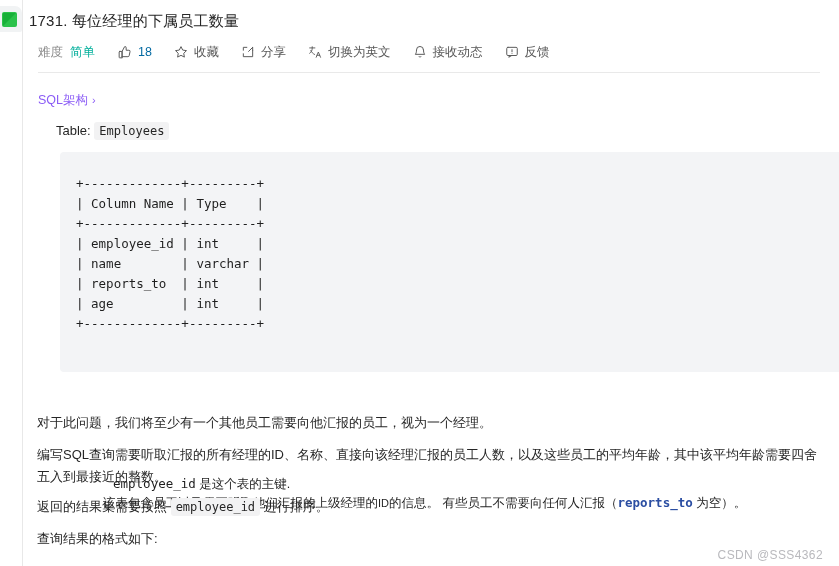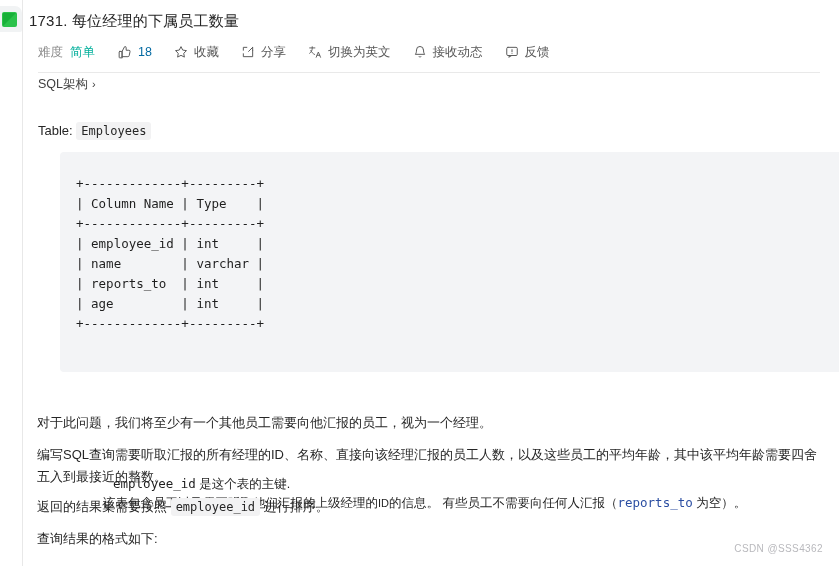--- a/index.html
+++ b/index.html
@@ -113,31 +113,31 @@
     left: 15px;
     top: 72px;
     width: 782px;
     height: 1px;
     background: #e9e9e9;
   }
 
   .schema-link {
     position: absolute;
     left: 15px;
-    top: 76px;
-    font-size: 12.5px;
-    color: #404040;
+    top: 92px;
+    font-size: 12.5px;
+    color: #8b5cf6;
     cursor: pointer;
     white-space: nowrap;
   }
   .schema-link .chev { margin-left: 4px; font-size: 11px; }
 
   .table-line {
     position: absolute;
-    left: 15px;
+    left: 33px;
     top: 122px;
     font-size: 13px;
     line-height: 18px;
     color: #262626;
     white-space: nowrap;
   }
   .inline-code {
     font-family: "DejaVu Sans Mono", "Liberation Mono", monospace;
     font-size: 12px;
     background: #f2f2f3;
@@ -177,21 +177,21 @@
   .code-note .mono { font-family: "DejaVu Sans Mono", "Liberation Mono", monospace; font-size: 12.5px; }
   .code-note2 {
     position: absolute;
     left: 43px;
     top: 341px;
     font-size: 12.5px;
     line-height: 20px;
     color: #1f1f1f;
     white-space: nowrap;
   }
-  .code-note2 .mono-blue { font-family: "DejaVu Sans Mono", "Liberation Mono", monospace; font-size: 12.5px; color: #2b4ea2; }
+  .code-note2 .mono-blue { font-family: "DejaVu Sans Mono", "Liberation Mono", monospace; font-size: 12.5px; color: #2b4ea2; font-weight: bold; }
   .code-note2 .sm { font-size: 11px; }
 
   
   .para {
     position: absolute;
     left: 14px;
     font-size: 13px;
     line-height: 22px;
     color: #262626;
     width: 790px;
@@ -205,22 +205,22 @@
     font-size: 12px;
     background: #f2f2f3;
     border-radius: 3px;
     padding: 2px 5px;
     color: #262626;
   }
 
   .watermark {
     position: absolute;
     right: 16px;
-    bottom: 12px;
-    font-size: 10px;
+    bottom: 4px;
+    font-size: 12px;
     color: #b9b9bd;
     letter-spacing: .4px;
     white-space: nowrap;
   }
 </style>
 </head>
 <body>
 
 <div id="left-rail">
   <div id="tab-favicon">

